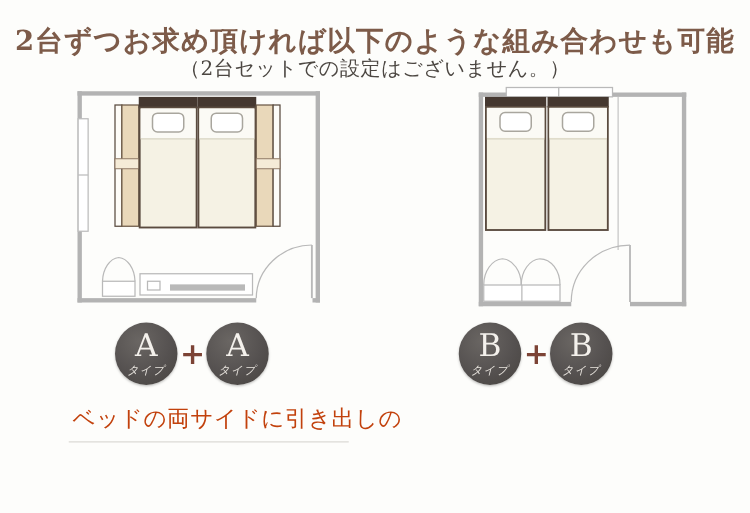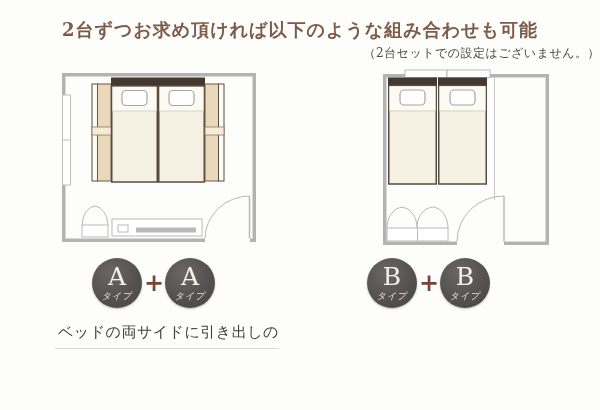--- a/index.html
+++ b/index.html
@@ -5,25 +5,25 @@
   html,body{margin:0;padding:0;}
   body{background:#ffffff;}
   #stage{
     position:relative;width:600px;height:410px;overflow:hidden;
     background:#fdfdfb;
     font-family:"DejaVu Serif","Liberation Serif",serif;
   }
   
   .title{
     position:absolute;top:18px;left:0;width:600px;text-align:center;
-    font-size:18px;font-weight:600;color:#7d5b49;letter-spacing:1px;
+    font-size:22px;font-weight:600;color:#7d5b49;letter-spacing:1px;
   }
   .subtitle{
-    position:absolute;top:45px;left:0;width:600px;text-align:right;
-    font-size:12px;color:#4c4742;letter-spacing:0.5px;
+    position:absolute;top:45px;left:0;width:600px;text-align:center;
+    font-size:16px;color:#4c4742;letter-spacing:0.5px;
   }
   
   .plan{position:absolute;}
   .plan svg{display:block;overflow:visible;}
   
   .badge{
     position:absolute;width:50px;height:50px;border-radius:50%;
     background:radial-gradient(circle at 38% 30%, #6a6663 0%, #555150 55%, #47433f 100%);
     display:flex;flex-direction:column;align-items:center;justify-content:center;
     box-shadow:0 1px 2px rgba(0,0,0,0.25);
@@ -34,21 +34,21 @@
   .badge .sub{
     font-size:9px;font-style:italic;color:#e9e5df;letter-spacing:1px;margin-top:1px;
   }
   .plus{
     position:absolute;width:24px;text-align:center;top:268px;
     font-size:24px;color:#7c4335;font-weight:600;
   }
   
   .caption{position:absolute;top:318px;}
   .caption .line{
-    font-size:15px;color:#404040;letter-spacing:0.5px;
+    font-size:18px;color:#c2410c;letter-spacing:0.5px;
     padding:5px 2px 6px 3px;border-bottom:1px solid #dcdad6;
     white-space:nowrap;
     text-align:right;
   }
   .left-caption{left:55px;width:224px;}
   .right-caption{left:316px;width:228px;}
 </style>
 </head>
 <body>
 

